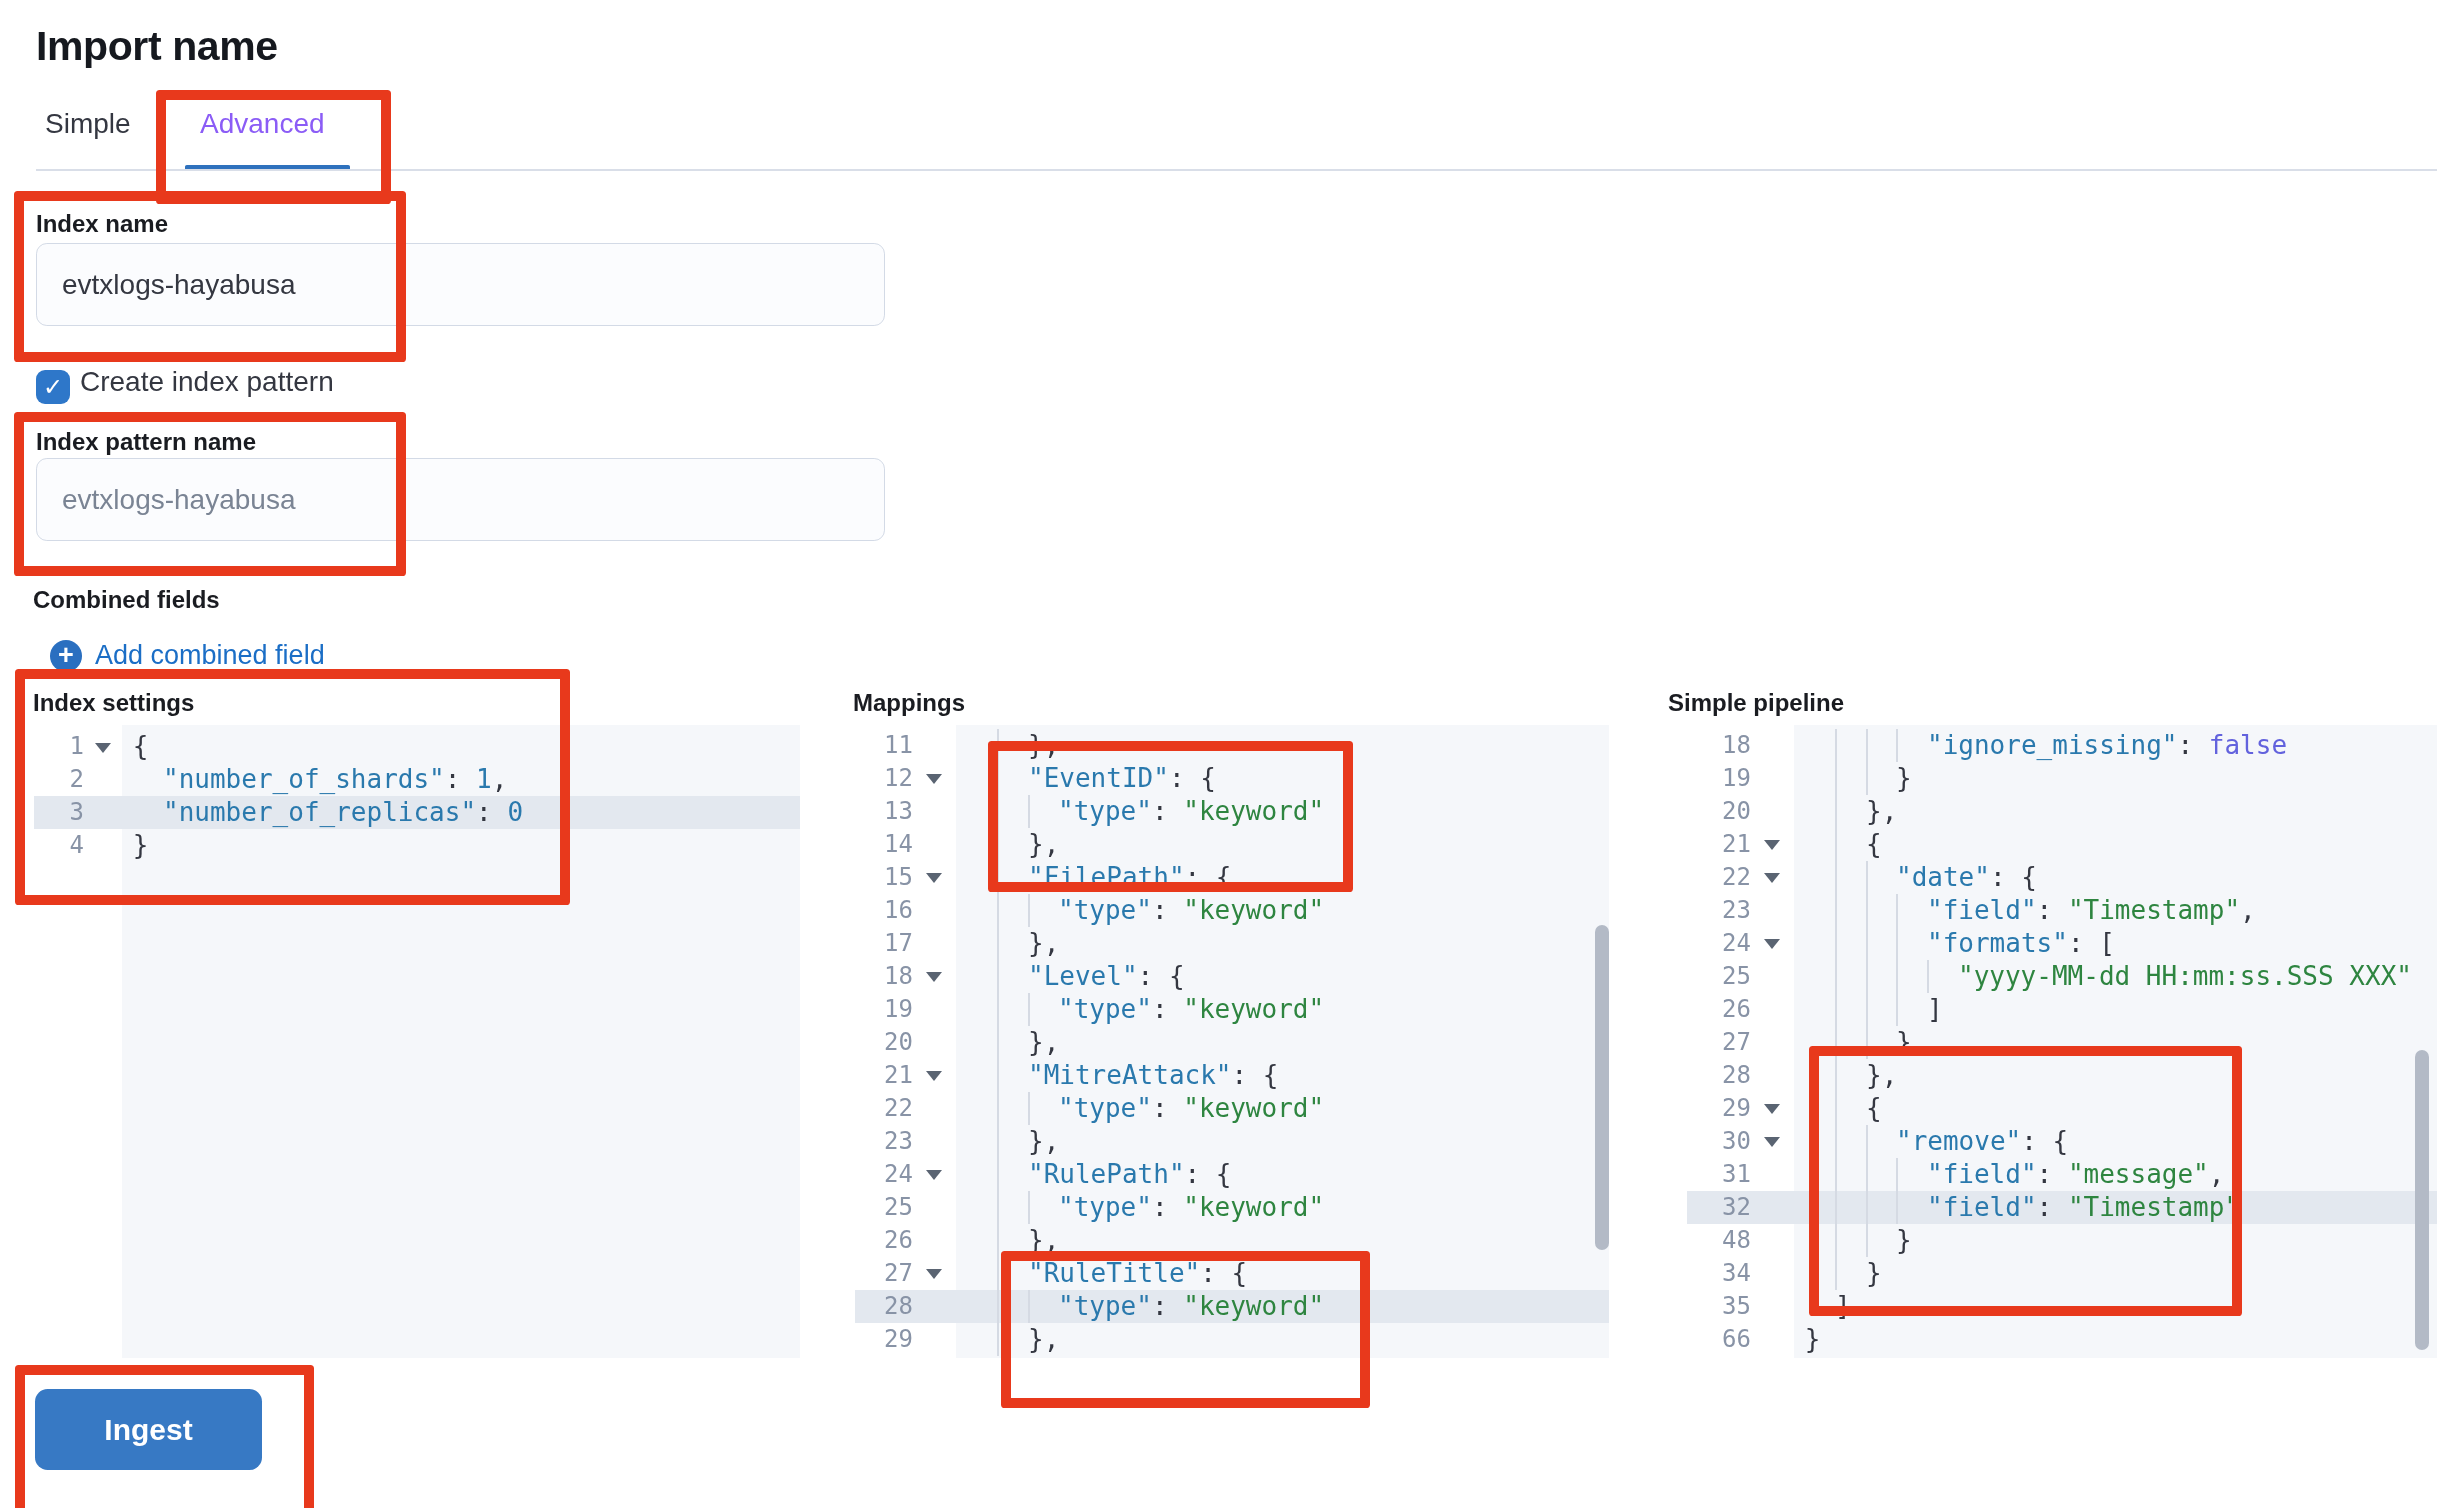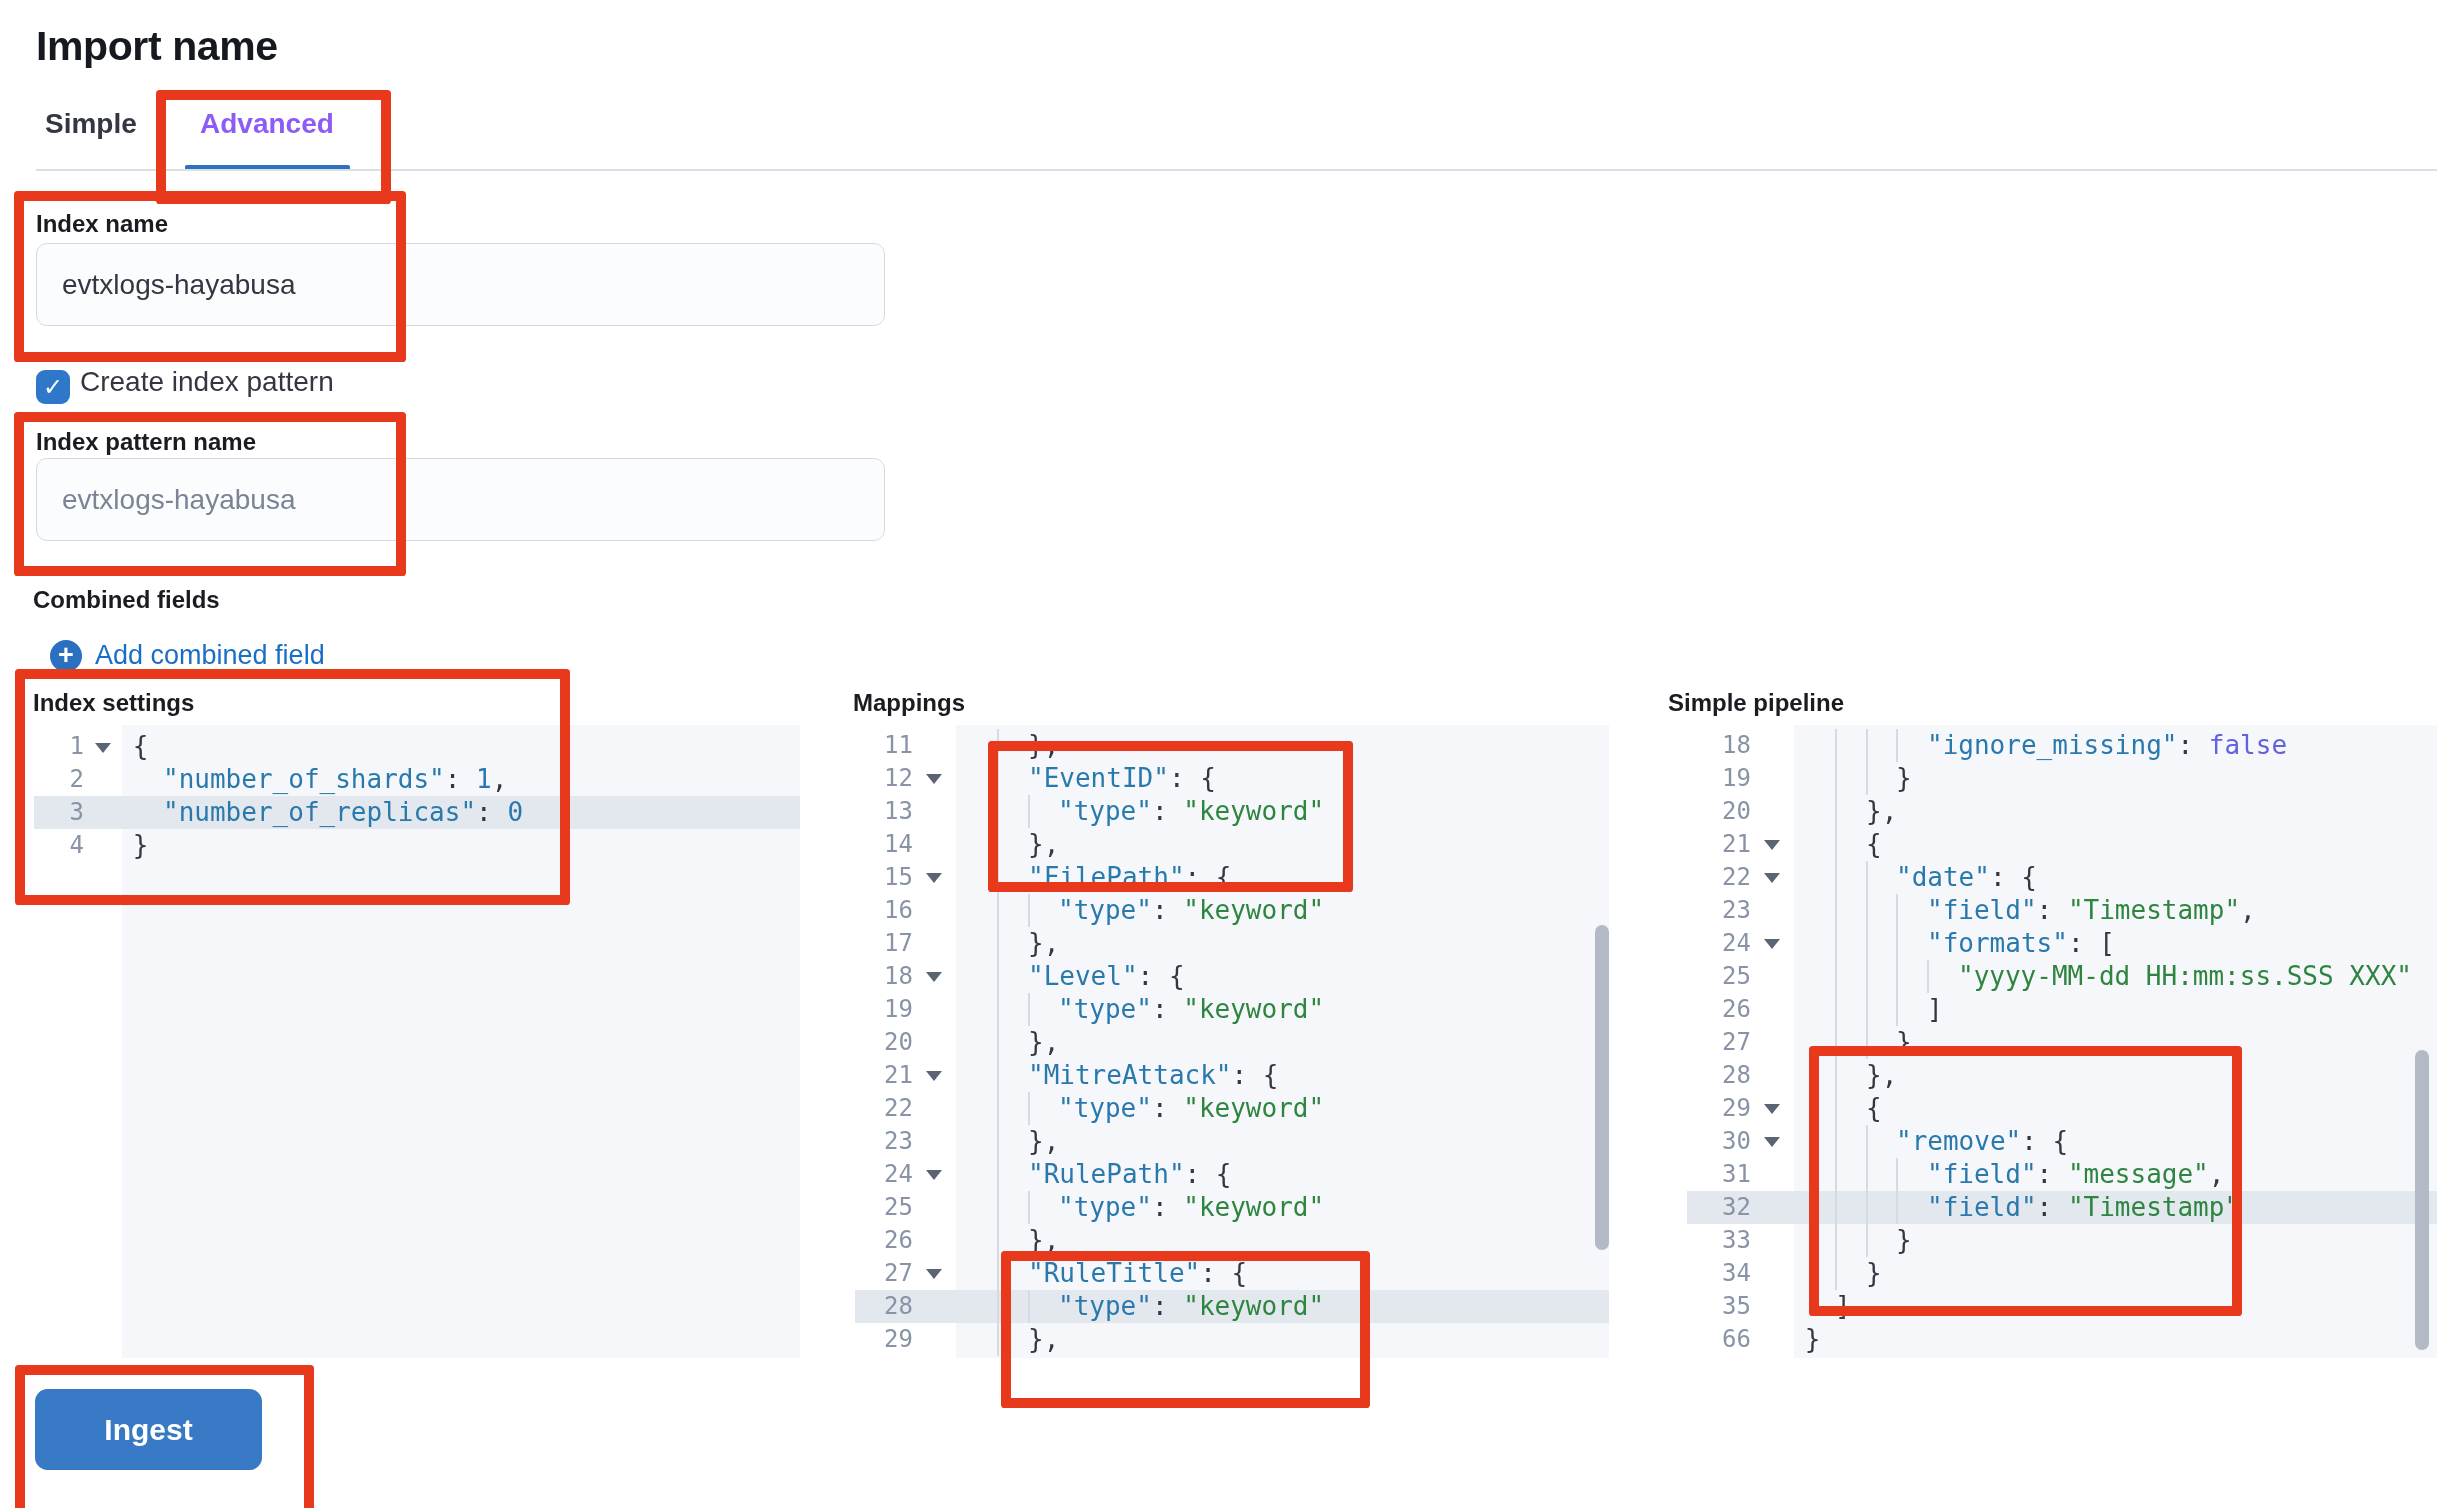--- a/index.html
+++ b/index.html
@@ -2,21 +2,21 @@
 <html style="font-size:14.4px"><head>
 <meta charset="utf-8">
 <style>
   html,body{margin:0;padding:0;background:#ffffff;}
   body{width:2438px;height:1508px;overflow:hidden;position:relative;
        font-family:"Liberation Sans","DejaVu Sans",sans-serif;color:#343741;}
   .abs{position:absolute;}
 
   
   .page-title{left:36px;top:23.4px;font-size:41px;font-weight:700;color:#16191f;letter-spacing:-0.4px;}
-  .tab{top:108px;font-size:28px;font-weight:700;cursor:pointer;}
+  .tab{top:108px;font-size:28px;font-weight:400;cursor:pointer;}
   .tab-simple{left:45px;color:#343741;}
   .tab-advanced{left:200px;color:#8b5cf6;}
   .tab-underline{left:185px;top:165px;width:165px;height:6.3px;background:#2e71bd;border-radius:1.8px;}
   .divider{left:36px;top:169px;width:2402px;height:1.8px;background:#d9dee8;}
 
   
   .field-label{font-size:24px;font-weight:600;color:#1a1c21;}
   .text-input{left:36px;width:849px;height:83px;border:1.8px solid #d3dae6;border-radius:10.8px;
               background:#fbfcfe;font-family:"Liberation Sans","DejaVu Sans",sans-serif;
               font-size:28px;color:#343741;padding:0 0 0 25px;box-sizing:border-box;outline:none;}
@@ -166,21 +166,21 @@
       <div class="gut-row"><span class="gut-num">23</span></div>
       <div class="gut-row"><span class="gut-num">24</span><span class="fold"></span></div>
       <div class="gut-row"><span class="gut-num">25</span></div>
       <div class="gut-row"><span class="gut-num">26</span></div>
       <div class="gut-row"><span class="gut-num">27</span></div>
       <div class="gut-row"><span class="gut-num">28</span></div>
       <div class="gut-row"><span class="gut-num">29</span><span class="fold"></span></div>
       <div class="gut-row"><span class="gut-num">30</span><span class="fold"></span></div>
       <div class="gut-row"><span class="gut-num">31</span></div>
       <div class="gut-row hl"><span class="gut-num">32</span></div>
-      <div class="gut-row"><span class="gut-num">33</span></div>
+      <div class="gut-row"><span class="gut-num">48</span></div>
       <div class="gut-row"><span class="gut-num">34</span></div>
       <div class="gut-row"><span class="gut-num">35</span></div>
       <div class="gut-row"><span class="gut-num">66</span></div>
     </div>
   <div class="content rows">
       <div class="code-row"><span class="guide" style="left: 41px;"></span><span class="guide" style="left: 72px;"></span><span class="guide" style="left: 102px;"></span><span style="padding-left: 133px; display: inline-block;"><span style="color: rgb(42, 121, 173);">"ignore_missing"</span><span style="color: rgb(52, 55, 65);">: </span><span style="color: rgb(98, 98, 221);">false</span></span></div>
       <div class="code-row"><span class="guide" style="left: 41px;"></span><span class="guide" style="left: 72px;"></span><span style="padding-left: 102px; display: inline-block;"><span style="color: rgb(52, 55, 65);">}</span></span></div>
       <div class="code-row"><span class="guide" style="left: 41px;"></span><span style="padding-left: 72px; display: inline-block;"><span style="color: rgb(52, 55, 65);">},</span></span></div>
       <div class="code-row"><span class="guide" style="left: 41px;"></span><span style="padding-left: 72px; display: inline-block;"><span style="color: rgb(52, 55, 65);">{</span></span></div>
       <div class="code-row"><span class="guide" style="left: 41px;"></span><span class="guide" style="left: 72px;"></span><span style="padding-left: 102px; display: inline-block;"><span style="color: rgb(42, 121, 173);">"date"</span><span style="color: rgb(52, 55, 65);">: {</span></span></div>

